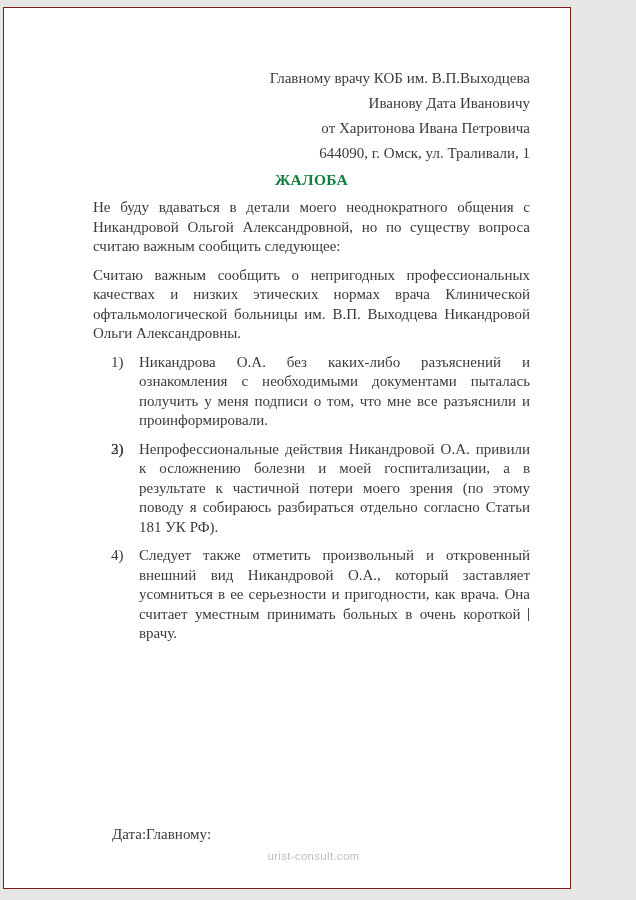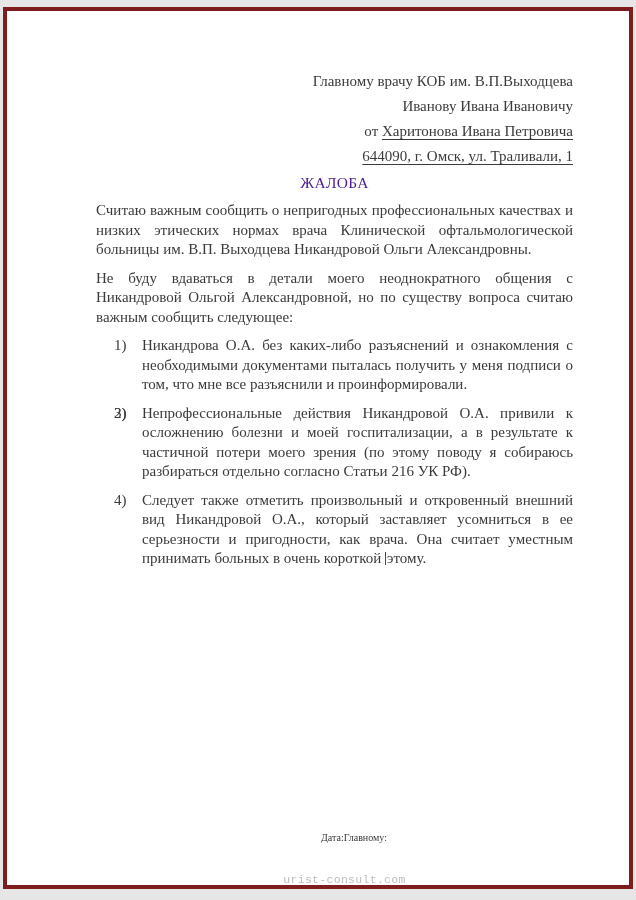--- a/index.html
+++ b/index.html
@@ -4,80 +4,80 @@
 <style>
   html,body{margin:0;padding:0;}
   body{
     width:636px;height:900px;position:relative;
     background:#e6e6e6;
     font-family:"Liberation Serif","DejaVu Serif",serif;
     color:#3a3a3a;
     overflow:hidden;
   }
   .page{
-    position:absolute;left:3px;top:7px;width:630px;height:882px;
-    background:#ffffff;border:4px solid #7f1d1d;box-sizing:border-box;
-    padding:58px 56px 0 89px;
+    position:absolute;left:3px;top:7px;width:568px;height:882px;
+    background:#ffffff;border:1px solid #7f1d1d;box-sizing:border-box;
+    padding:58px 40px 0 89px;
   }
   .recipient-block{margin:0 0 0 0;}
   .header-line{
     text-align:right;font-size:15px;line-height:25px;white-space:nowrap;
   }
   .doc-title{
-    text-align:center;font-weight:normal;font-size:15.5px;line-height:20px;
-    margin:4px 0 8px 0;color:#4c1d95;letter-spacing:.3px;
+    text-align:center;font-weight:bold;font-size:15.5px;line-height:20px;
+    margin:4px 0 8px 0;color:#15803d;letter-spacing:.3px;
   }
   .para{
     font-size:15px;line-height:19.5px;text-align:justify;margin:0 0 9px 0;
   }
   .list-item{
     font-size:15px;line-height:19.5px;text-align:justify;
     position:relative;padding-left:46px;margin:0 0 9px 0;
   }
   .num{position:absolute;left:18px;top:0;}
-  .u{text-decoration:underline;text-underline-offset:3px;text-decoration-thickness:1px;}
+  .u{text-underline-offset:3px;text-decoration-thickness:1px;}
   .caret{
     display:inline-block;width:1px;height:13px;background:#4a4a4a;
     vertical-align:-2px;margin:0 1px 0 0;
   }
   .footer-row{
     position:absolute;left:89px;right:36px;top:817px;
-    display:flex;justify-content:center;font-size:10px;line-height:19px;margin-left:19px;
+    display:flex;justify-content:flex-start;font-size:15px;line-height:19px;margin-left:19px;
   }
   .watermark{
-    position:absolute;left:89px;right:36px;top:862px;
+    position:absolute;left:89px;right:36px;top:842px;
     text-align:center;
-    font-family:Liberation Mono, monospace;
+    font-family:Liberation Sans, sans-serif;
     font-size:11.5px;color:#bdbdbd;letter-spacing:.3px;
   }
 </style>
 </head>
 <body>
 
 <div class="page">
 
   <div class="recipient-block">
       <div class="header-line"><span>Главному врачу КОБ им. В.П.Выходцева</span></div>
-      <div class="header-line"><span>Иванову Ивана Ивановичу</span></div>
+      <div class="header-line"><span>Иванову Дата Ивановичу</span></div>
       <div class="header-line"><span>от </span><span class="u">Харитонова Ивана Петровича</span></div>
       <div class="header-line"><span class="u">644090, г. Омск, ул. Траливали, 1</span></div>
     </div>
 
   <div class="doc-title">ЖАЛОБА</div>
 
   <div>
+      <div class="para"><span>Не буду вдаваться в детали моего неоднократного общения с Никандровой Ольгой Александровной, но по существу вопроса считаю важным сообщить следующее:</span></div>
       <div class="para"><span>Считаю важным сообщить о непригодных профессиональных качествах и низких этических нормах врача Клинической офтальмологической больницы им. В.П. Выходцева Никандровой Ольги Александровны.</span></div>
-      <div class="para"><span>Не буду вдаваться в детали моего неоднократного общения с Никандровой Ольгой Александровной, но по существу вопроса считаю важным сообщить следующее:</span></div>
     </div>
 
   <div>
       <div class="list-item"><span class="num">1)</span><span>Никандрова О.А. без каких-либо разъяснений и ознакомления с необходимыми документами пыталась получить у меня подписи о том, что мне все разъяснили и проинформировали.</span></div>
       <div class="list-item"><span class="num">2)</span></div>
-      <div class="list-item"><span class="num">3)</span><span>Непрофессиональные действия Никандровой О.А. привили к осложнению болезни и моей госпитализации, а в результате к частичной потери моего зрения (по этому поводу я собираюсь разбираться отдельно согласно Статьи 216 УК РФ).</span></div>
-      <div class="list-item"><span class="num">4)</span><span>Следует также отметить произвольный и откровенный внешний вид Никандровой О.А., который заставляет усомниться в ее серьезности и пригодности, как врача. Она считает уместным принимать больных в очень короткой </span><span class="caret"></span><span>этому.</span></div>
+      <div class="list-item"><span class="num">3)</span><span>Непрофессиональные действия Никандровой О.А. привили к осложнению болезни и моей госпитализации, а в результате к частичной потери моего зрения (по этому поводу я собираюсь разбираться отдельно согласно Статьи 181 УК РФ).</span></div>
+      <div class="list-item"><span class="num">4)</span><span>Следует также отметить произвольный и откровенный внешний вид Никандровой О.А., который заставляет усомниться в ее серьезности и пригодности, как врача. Она считает уместным принимать больных в очень короткой </span><span class="caret"></span><span>врачу.</span></div>
     </div>
 
   <div>
     </div>
 
   <div class="footer-row">
     <span>Дата:</span>
     <span>Главному:</span>
   </div>
 

